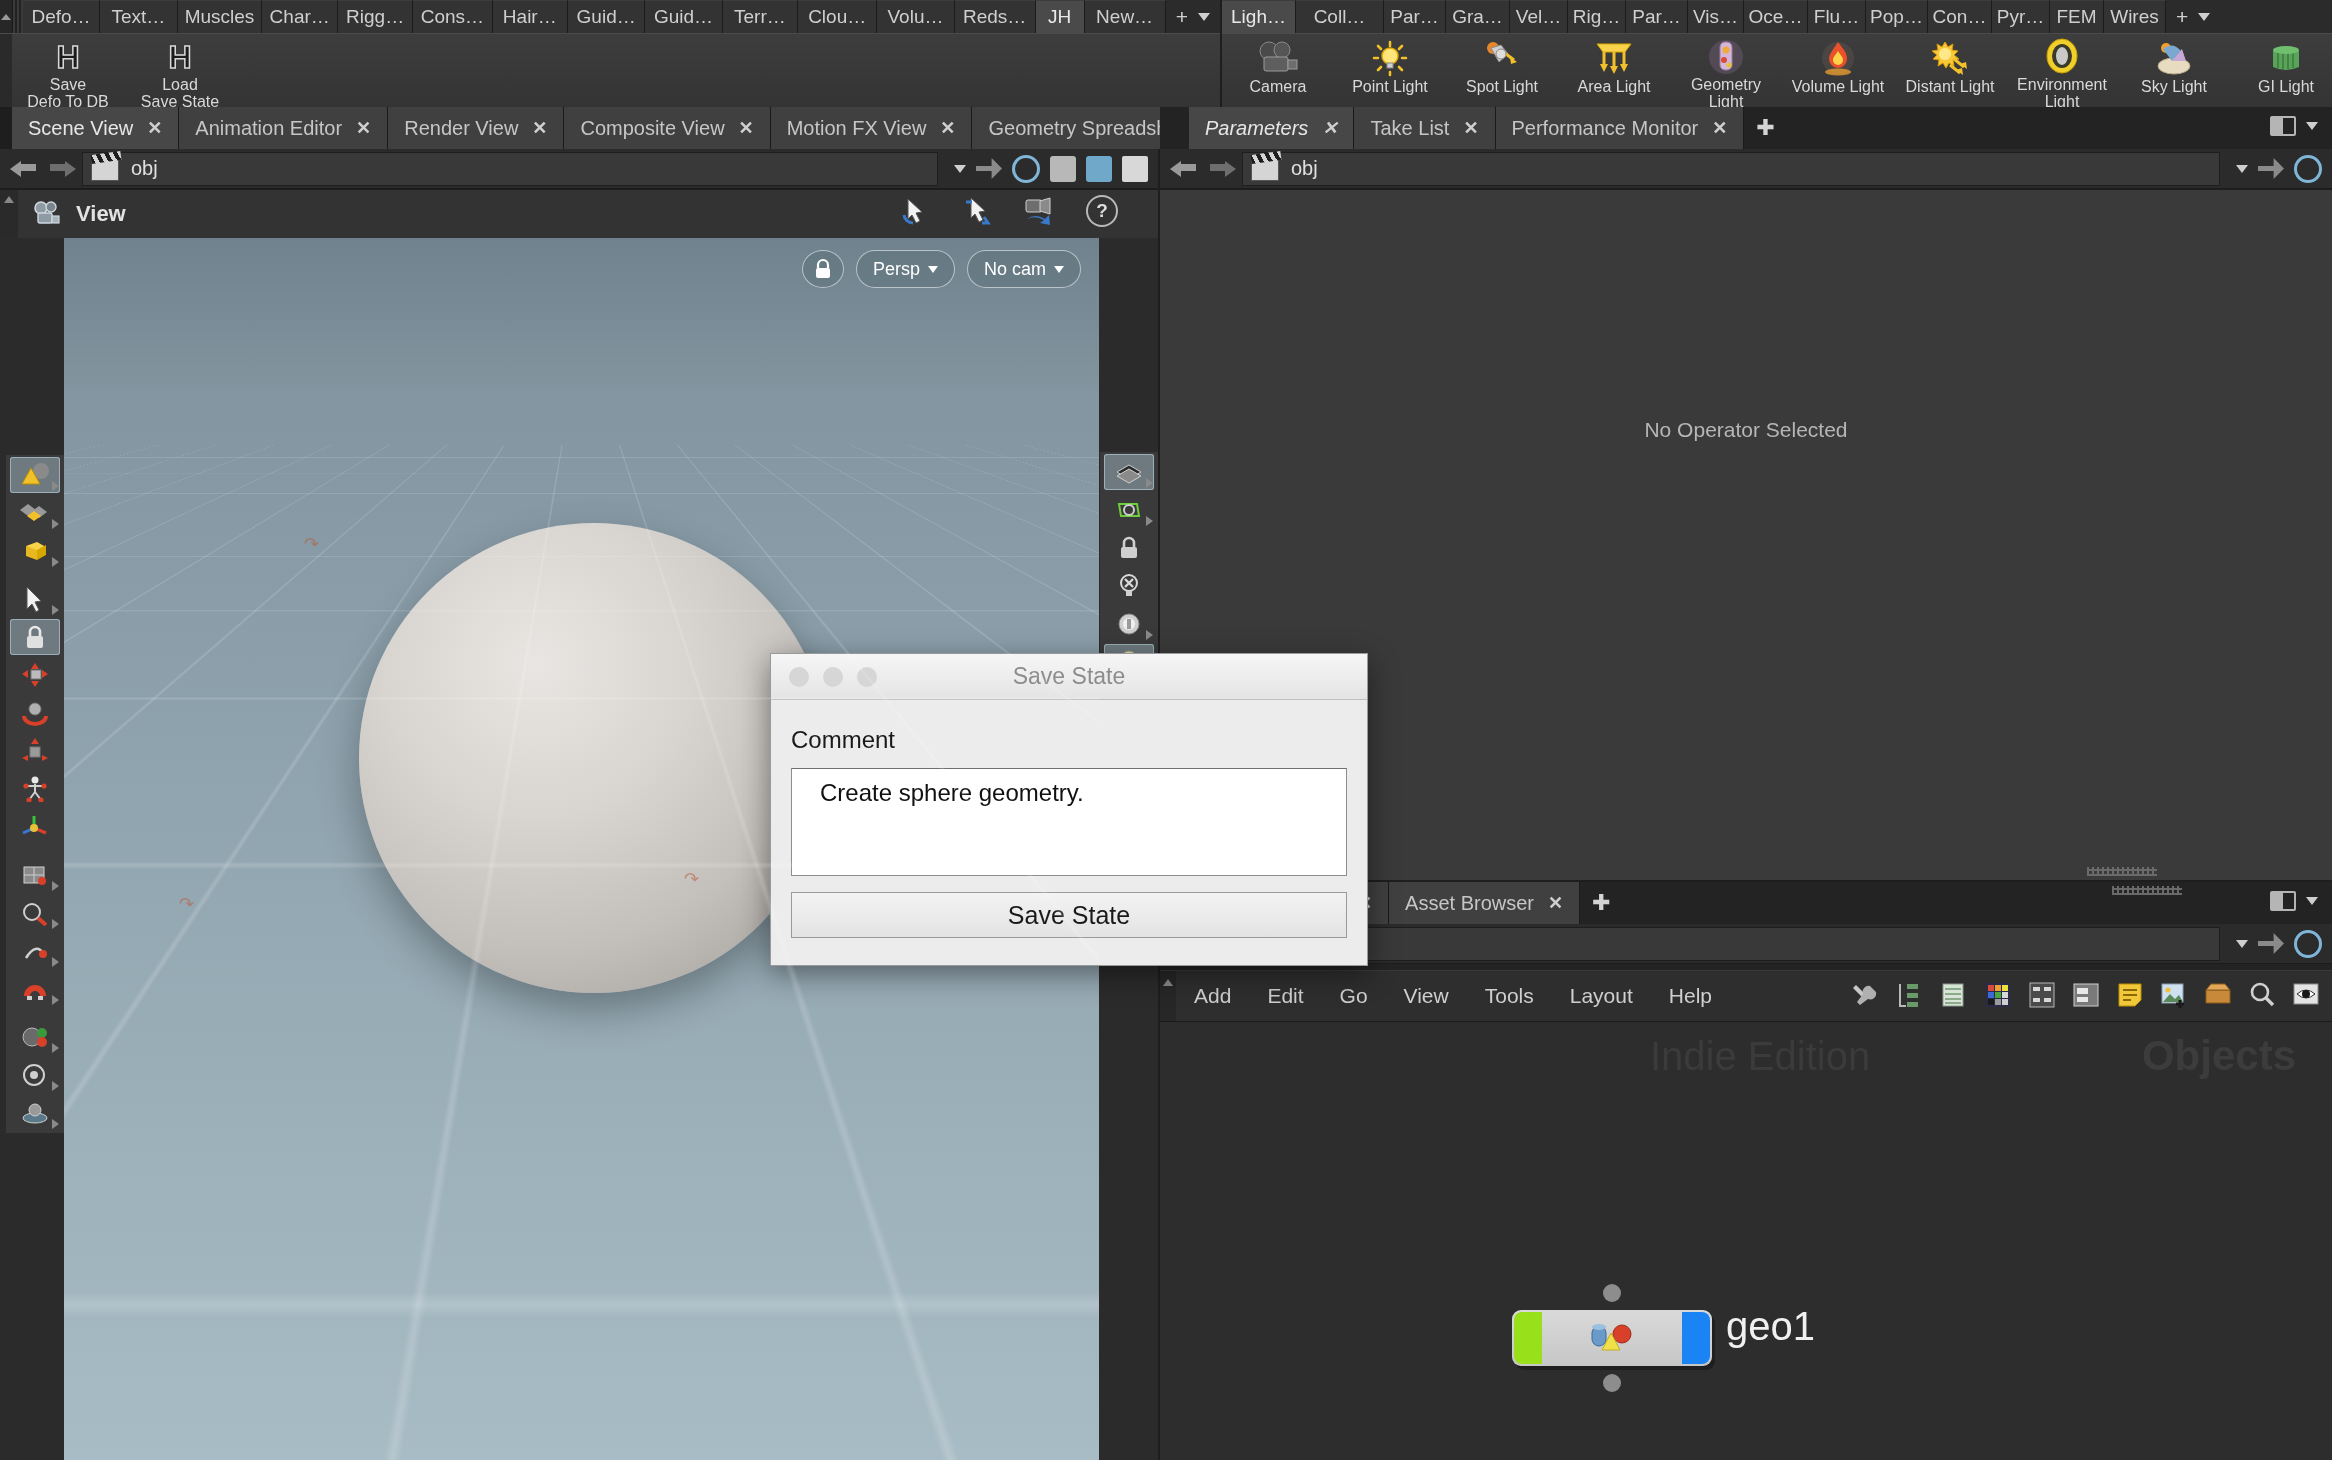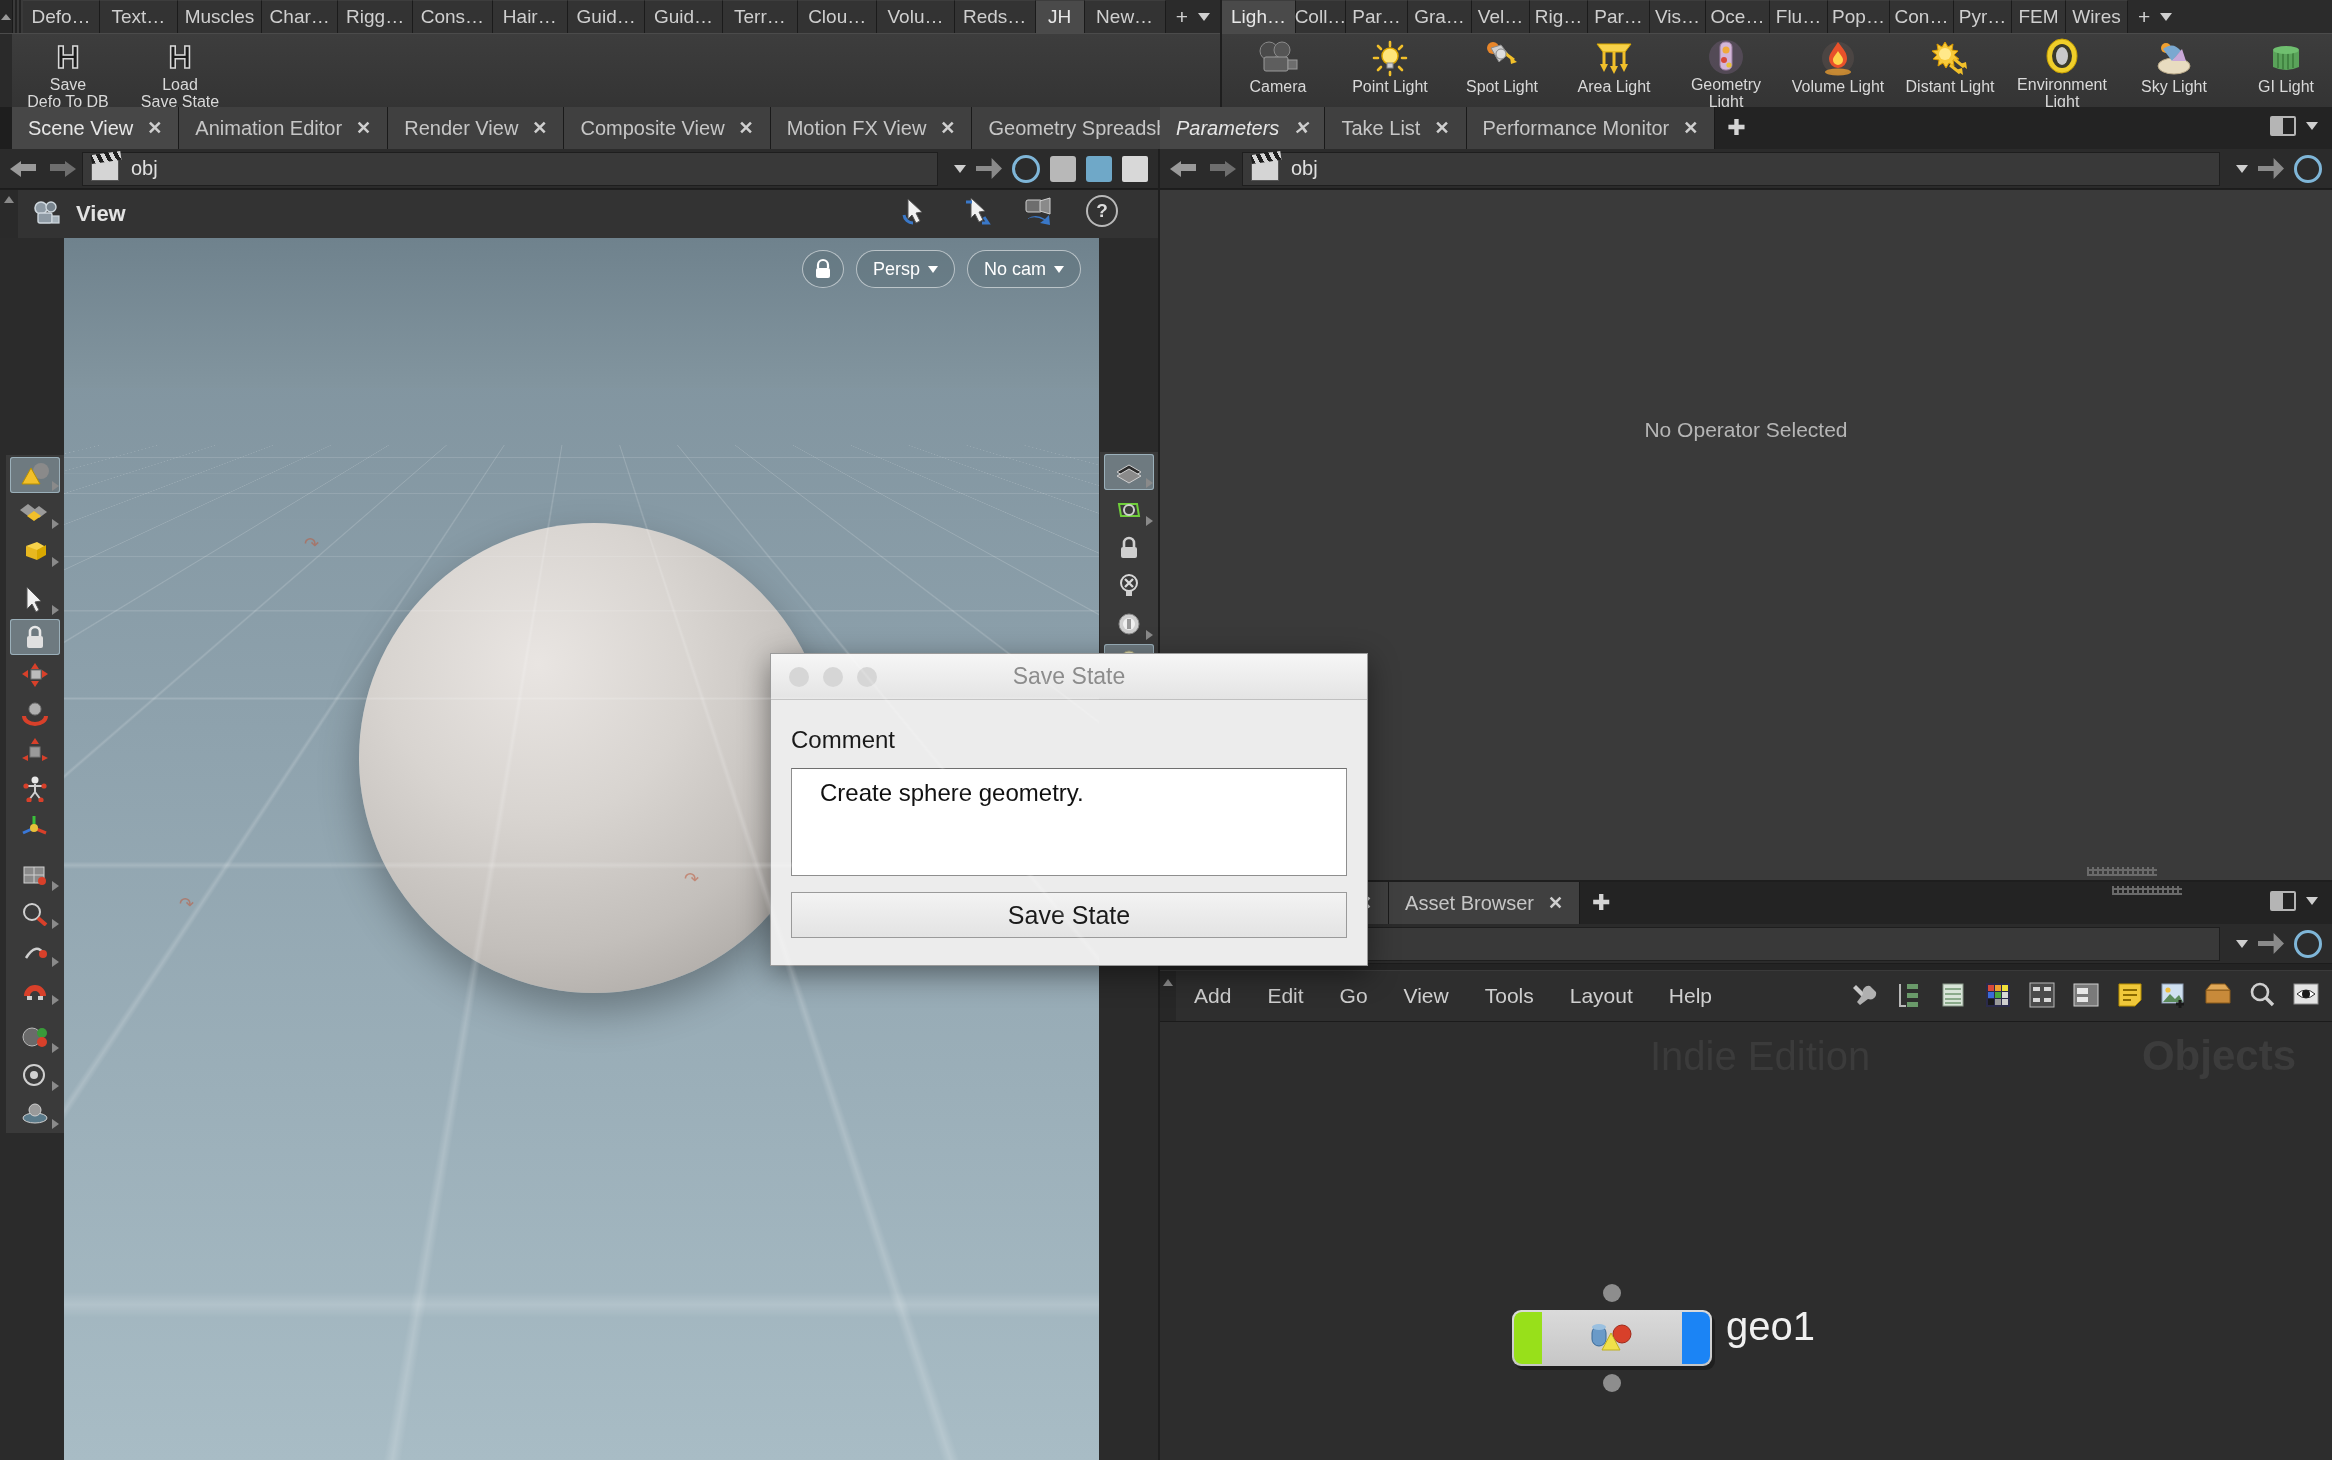--- a/index.html
+++ b/index.html
@@ -76,21 +76,21 @@
     position: absolute; height: 42px;
     background: #232323; display:flex; align-items:stretch;
   }
   .pane-tab {
     display:flex; align-items:center; gap:14px;
     padding: 0 16px; font-size:20px; color:#c6c6c6;
     background:#404040; border-right:1px solid #1a1a1a;
     cursor:pointer; white-space:nowrap;
   }
   .pane-tab.sel { background:#474747; color:#e6e6e6; }
-  .pane-tab.ital { font-style: italic; }
+  .pane-tab.ital { font-style: italic; margin-left: 29px; }
   .pane-x { font-size:18px; color:#cfcfcf; font-weight:bold; }
   .pane-plus { display:flex;align-items:center;gap:12px;padding:0 12px;font-size:22px;color:#d4d4d4;background:#232323; }
   .sq-half { width:17px;height:17px;background:linear-gradient(135deg,#cfcfcf 50%, #5a5a5a 50%); }
 
   
   .pathbar {
     position:absolute; height:40px; background:#2b2b2b;
     display:flex; align-items:center; gap:6px; padding-left:10px;
     border-bottom:1px solid #1c1c1c;
   }
@@ -211,21 +211,21 @@
     <div class="shelf-tab sel" style="width:50px">JH</div>
     <div class="shelf-tab" style="width:84px">New…</div>
     <div class="shelf-add">
       <span>+</span>
       <span class="caret-d"></span>
     </div>
   </div>
 
   <div class="shelf-tabrow right">
     <div class="shelf-tab sel" style="width:74px">Ligh…</div>
-    <div class="shelf-tab" style="width:50px">Coll…</div>
+    <div class="shelf-tab" style="width:88px">Coll…</div>
     <div class="shelf-tab" style="width:62px">Par…</div>
     <div class="shelf-tab" style="width:64px">Gra…</div>
     <div class="shelf-tab" style="width:58px">Vel…</div>
     <div class="shelf-tab" style="width:58px">Rig…</div>
     <div class="shelf-tab" style="width:62px">Par…</div>
     <div class="shelf-tab" style="width:56px">Vis…</div>
     <div class="shelf-tab" style="width:64px">Oce…</div>
     <div class="shelf-tab" style="width:58px">Flu…</div>
     <div class="shelf-tab" style="width:62px">Pop…</div>
     <div class="shelf-tab" style="width:64px">Con…</div>

